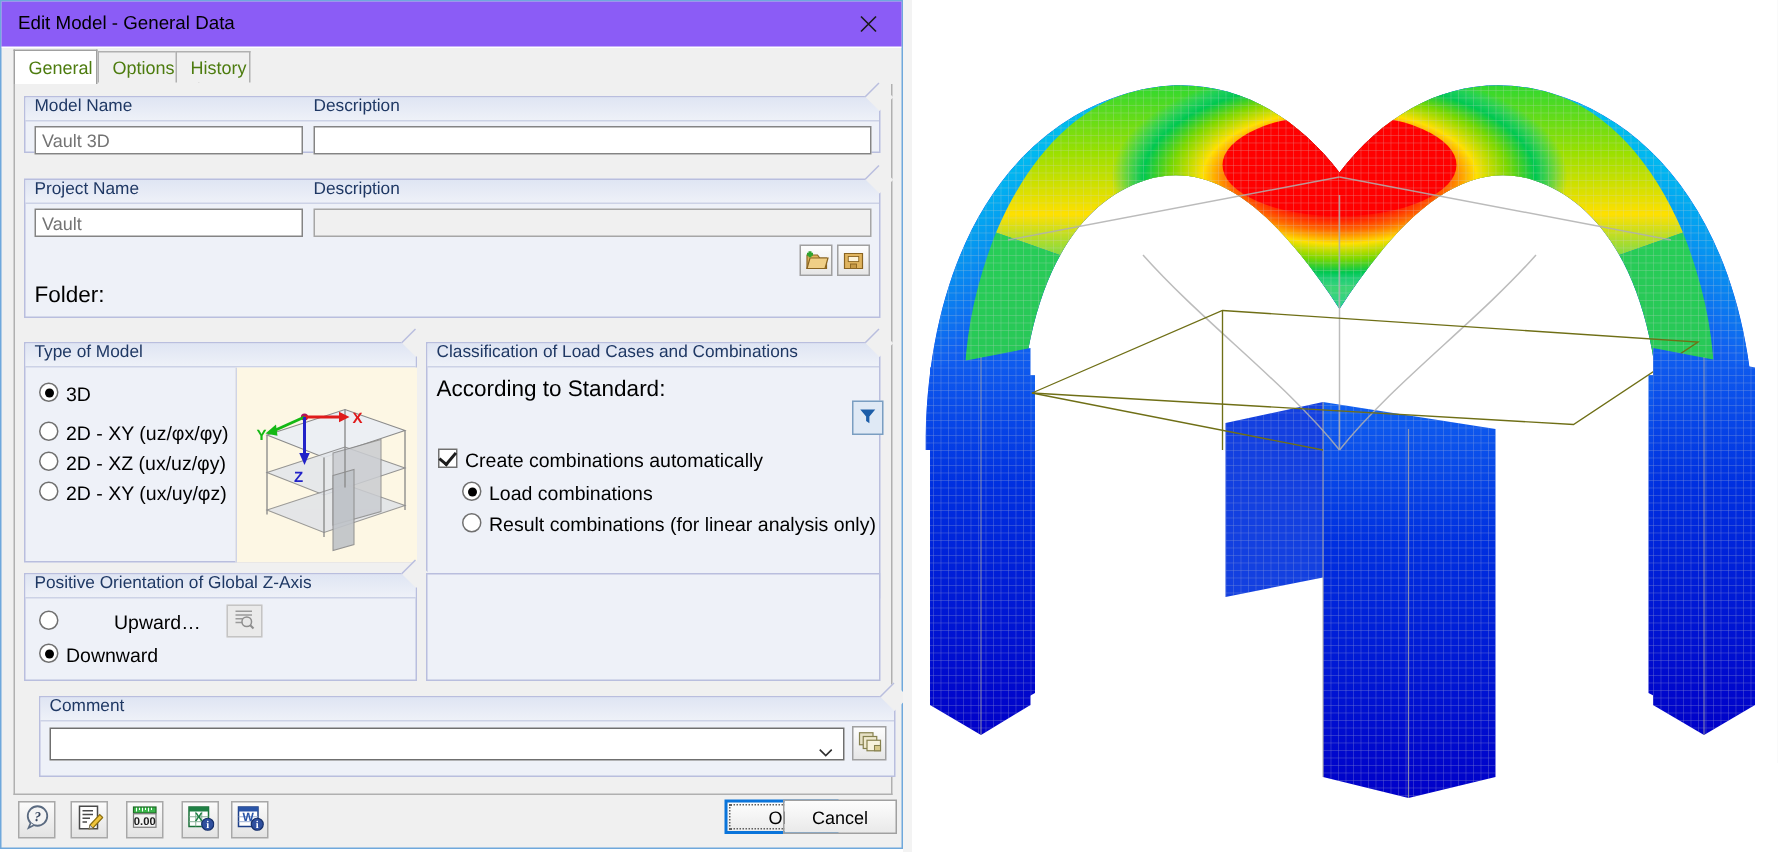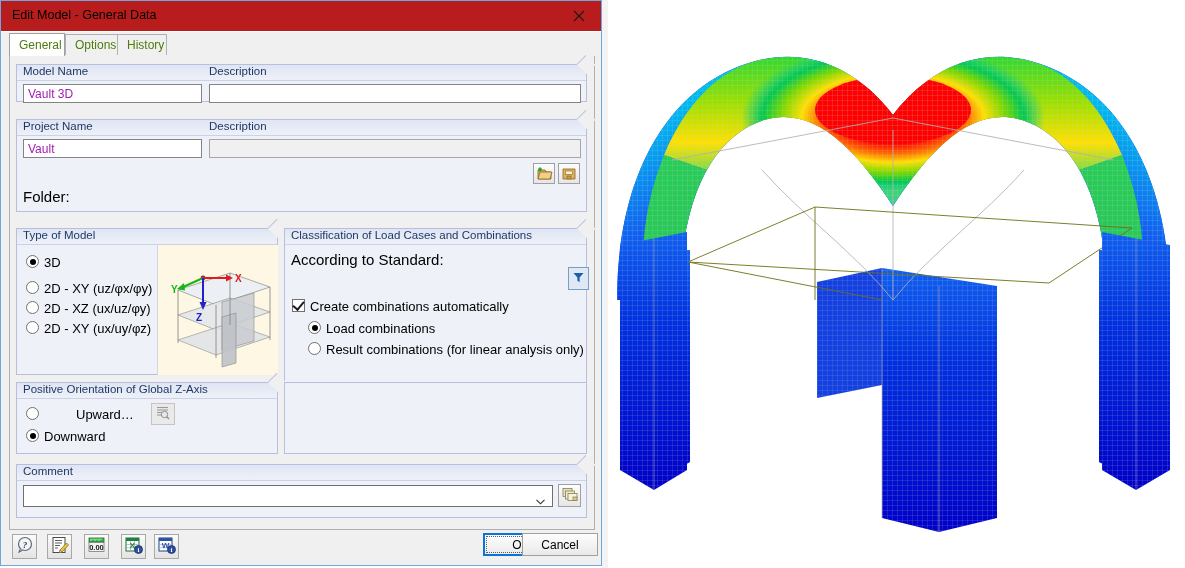--- a/index.html
+++ b/index.html
@@ -15,21 +15,21 @@
   }
 
   
   #dialog{
     position:absolute;left:0;top:0;width:602px;height:566px;
     background:#f0f0f0;
     border:1px solid #6fa8dc;
     box-sizing:border-box;
   }
   #titlebar{
-    height:30px;position:relative;background:#b91c1c;
+    height:30px;position:relative;background:#8b5cf6;
     border-bottom:1px solid #ffffff;
   }
   #title-text{
     position:absolute;left:11px;top:7px;font-size:12.5px;color:#000;
     white-space:nowrap;
   }
   #close-btn{
     position:absolute;right:0px;top:0px;width:45px;height:29px;
     display:flex;align-items:center;justify-content:center;
     cursor:pointer;background:transparent;
@@ -83,21 +83,21 @@
   
   .lbl{
     position:absolute;font-size:11.5px;color:#1f3864;white-space:nowrap;
   }
   .lbl-dark{
     position:absolute;font-size:15px;color:#000;white-space:nowrap;
   }
   .txt{
     position:absolute;box-sizing:border-box;
     border:1px solid #848484;background:#ffffff;
-    font-family:"Liberation Sans",sans-serif;font-size:12px;color:#a21caf;
+    font-family:"Liberation Sans",sans-serif;font-size:12px;color:#737373;
     padding:1px 4px;height:19px;line-height:17px;
     outline:none;
   }
   .txt.readonly{background:#f0f0f0;border:1px solid #a6a6a6;}
 
   
   .radio{
     position:absolute;width:13px;height:13px;border-radius:50%;
     border:1px solid #707070;background:#fff;box-sizing:border-box;
     cursor:pointer;
@@ -384,21 +384,21 @@
             </g>
             <circle cx="9.5" cy="9.5" r="3.2" fill="#e8e8e8" stroke="#8e8e8e" stroke-width="1"></circle>
             <line x1="11.7" y1="11.7" x2="14" y2="14" stroke="#8e8e8e" stroke-width="1.4"></line>
           </svg>
         </span>
       </div>
     </div>
 
     <div class="grp" style="left:274px;top:326px;width:303px;height:72px;background:#eef1f8;"></div>
 
-    <div class="grp" style="left:6px;top:408px;width:571px;height:54px;">
+    <div class="grp" style="left:16px;top:408px;width:571px;height:54px;">
       <div class="grp-head"></div>
       <div class="corner"></div>
       <div class="lbl" style="left:6px;top:0px;">
         <span>Comment</span>
       </div>
 
       <div class="combo wide" style="left:6px;top:20px;width:530px;height:22px;">
         <input class="txt" style="left: 0px; top: 0px; width: 506px; height: 20px; border: none; background: transparent;" value="">
         <span class="arrow" style="top:8px;">
           <svg width="9" height="6" viewBox="0 0 9 6" aria-hidden="true">

